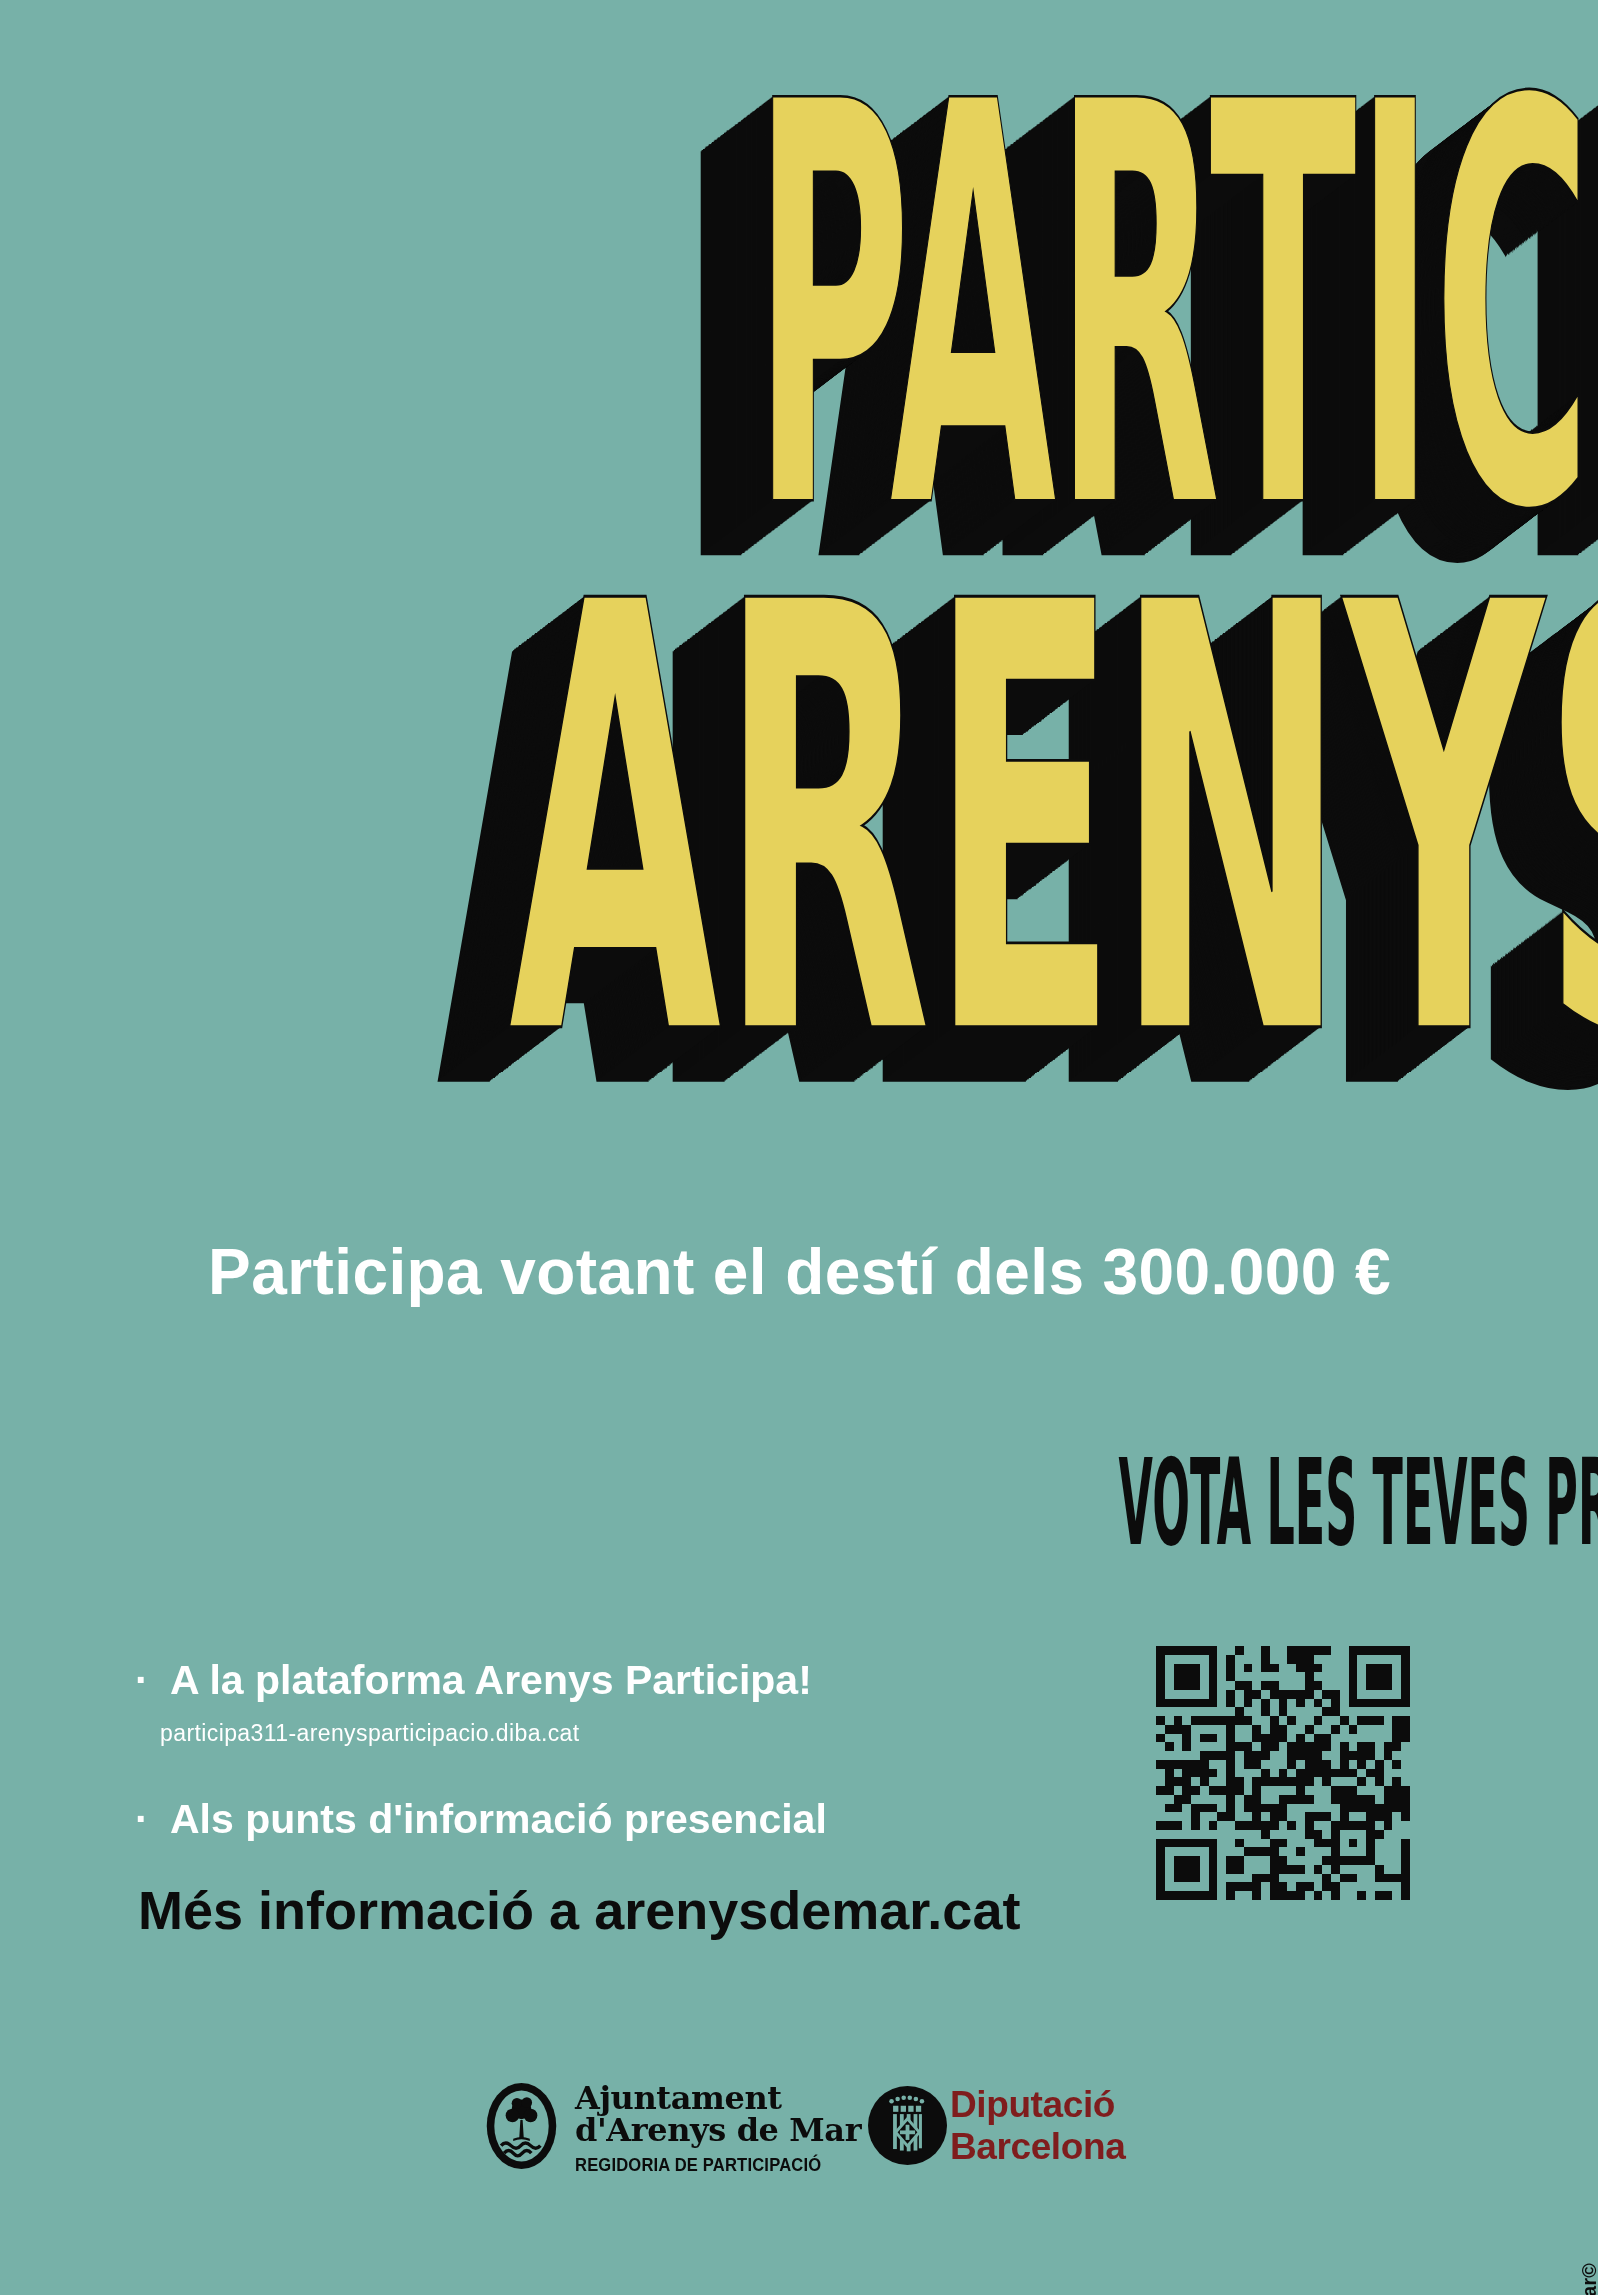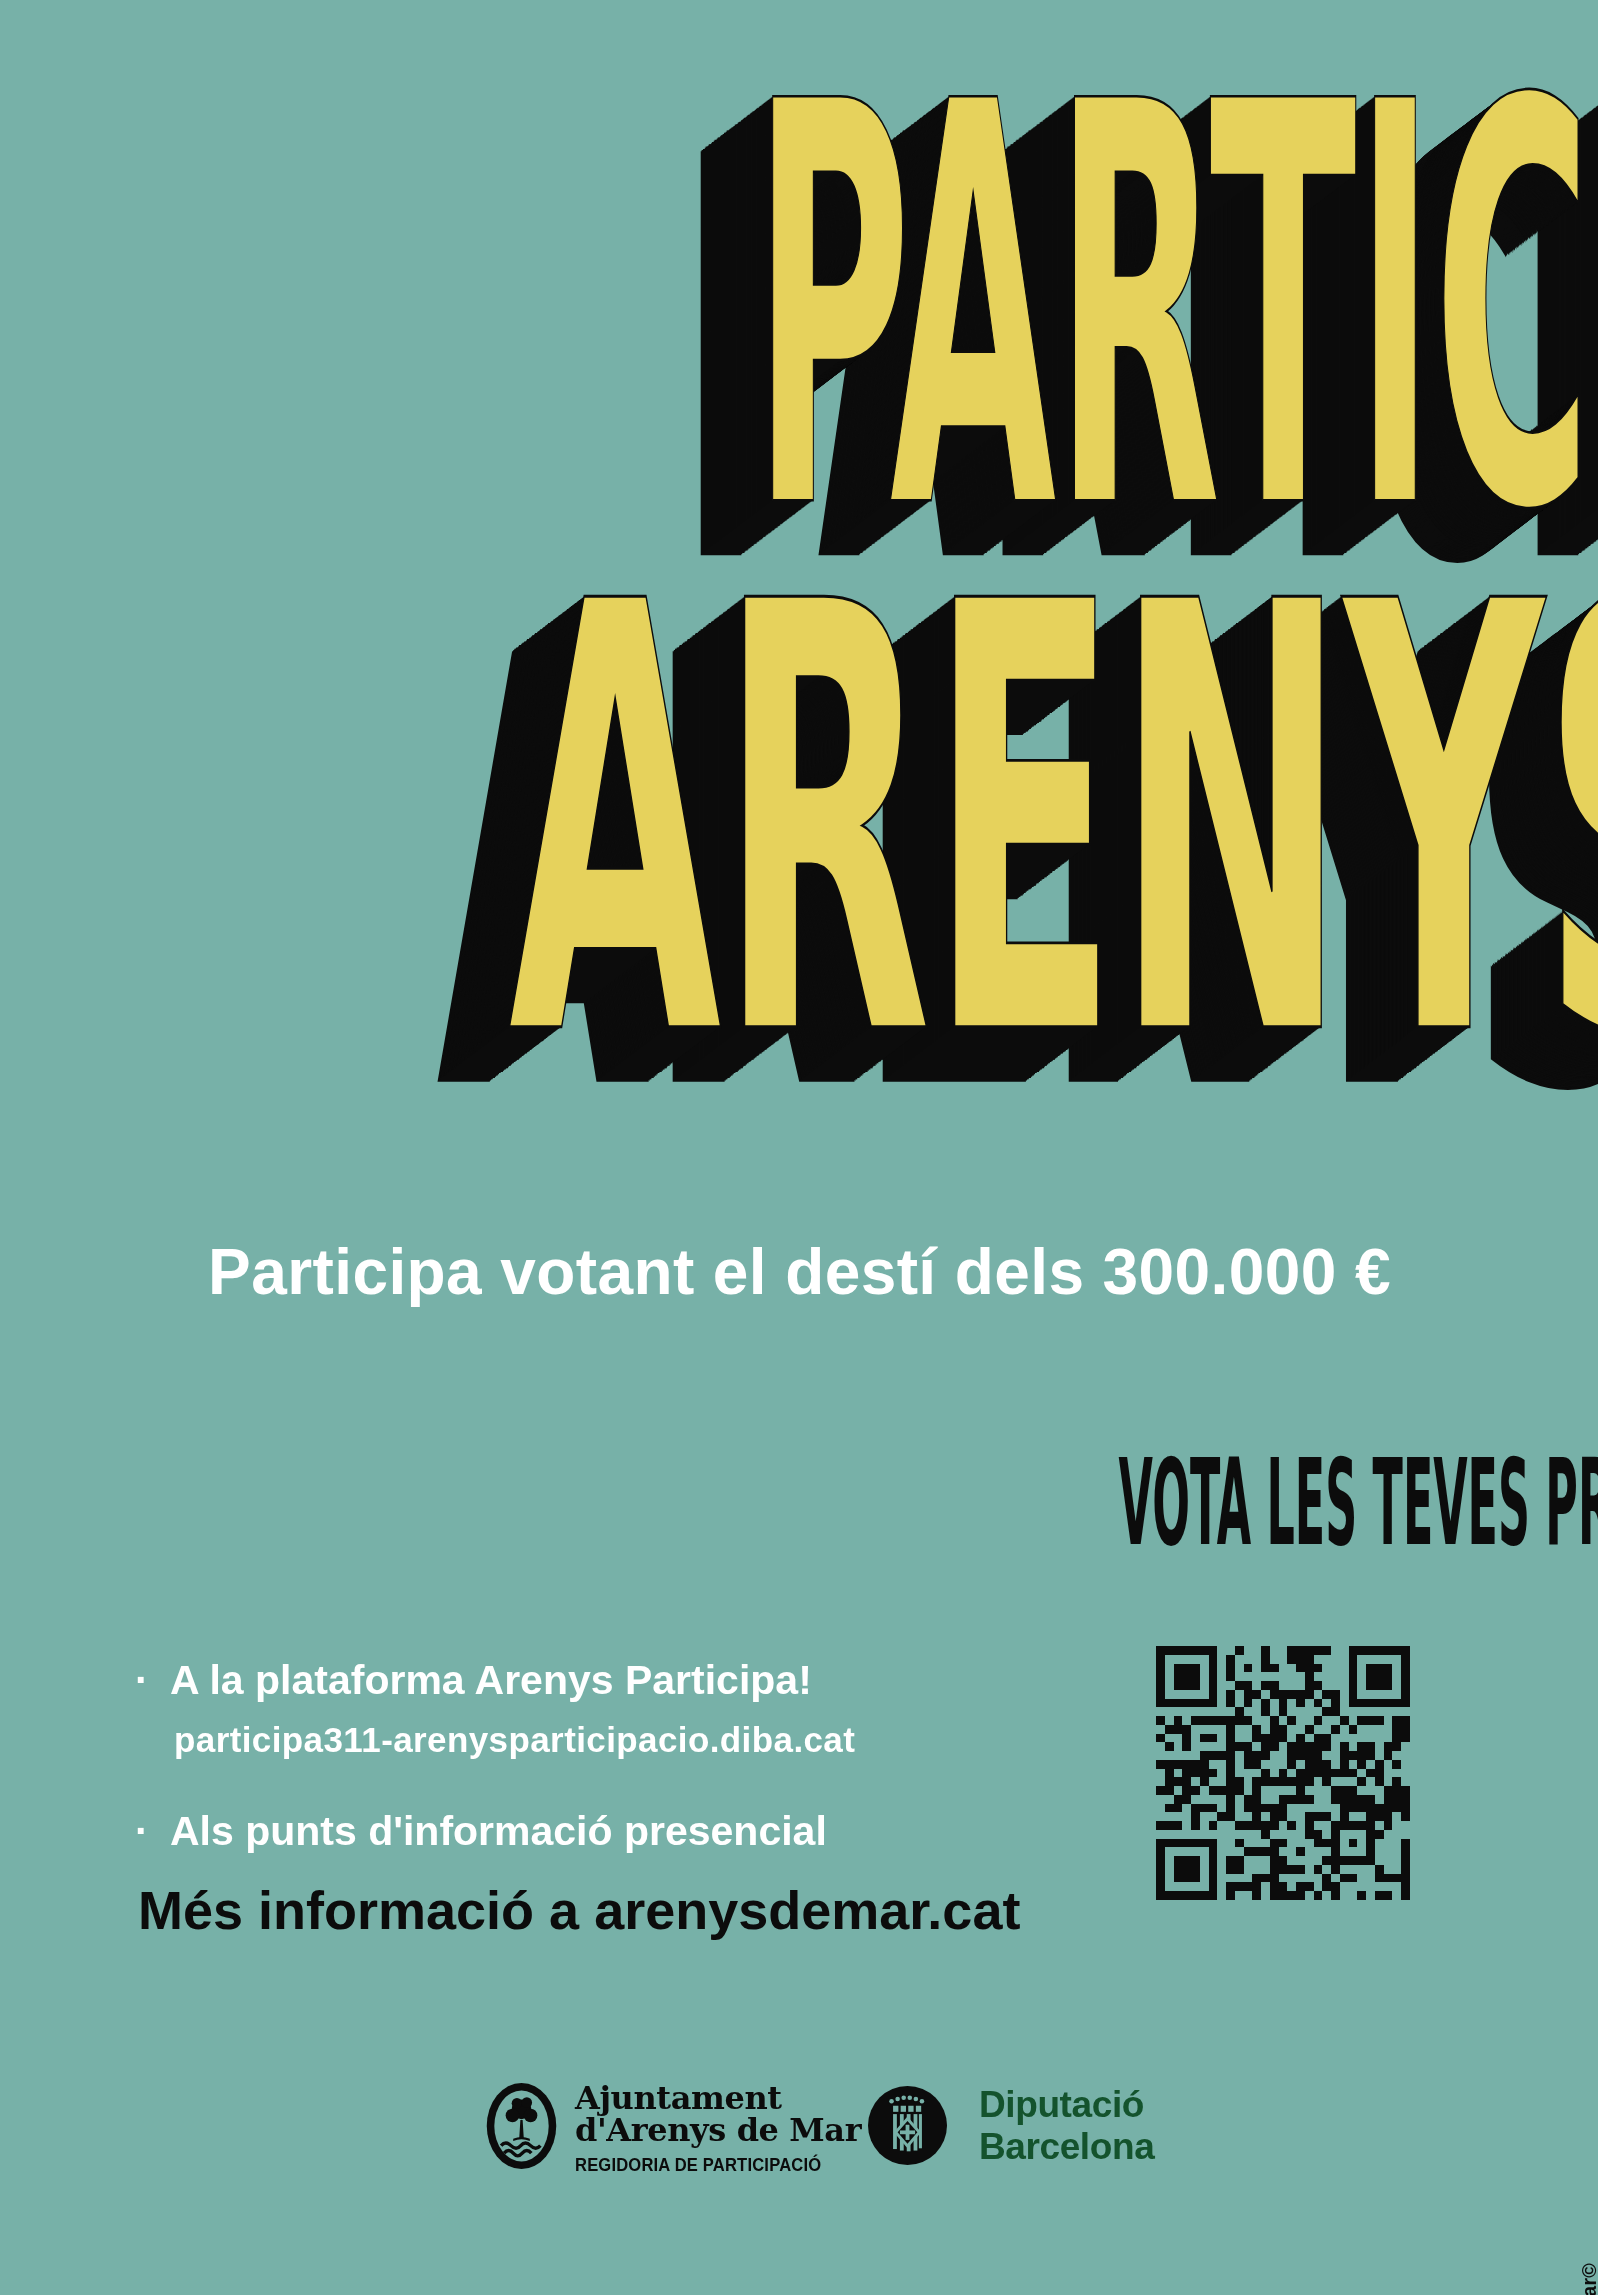--- a/index.html
+++ b/index.html
@@ -50,22 +50,22 @@
     font-weight:bold;
     font-size:120px;
     color:#0c0c0c;
     transform:scale(0.37,1.0);
   }
   
   .bullets{position:absolute;left:135px;top:1660px;width:983px;color:#ffffff;}
   .bullet-row{font-weight:bold;font-size:41px;line-height:1;white-space:nowrap;}
   .bullet-dot{display:inline-block;width:35px;text-align:left;font-weight:bold;}
   .bullet-url{
-    font-weight:bold;font-size:35px;line-height:1;
-    margin:21px 0 0 39px;letter-spacing:0.4px;white-space:nowrap;
+    font-weight:normal;font-size:23px;line-height:1;
+    margin:21px 0 0 25px;letter-spacing:0.4px;white-space:nowrap;
   }
   .bullet-gap{height:54px;}
   .more-info{
     position:absolute;left:138px;top:1883px;
     color:#0c0c0c;font-weight:bold;font-size:54px;line-height:1;white-space:nowrap;
   }
   
   .qr{position:absolute;left:1156px;top:1646px;width:254px;height:254px;}
   .qr svg{display:block;width:254px;height:254px;shape-rendering:crispEdges;}
   
@@ -78,21 +78,21 @@
     font-size:32px;line-height:1.0;letter-spacing:-0.4px;
   }
   .aj-sub{
     margin-top:9px;
     font-weight:bold;font-size:18px;letter-spacing:0.2px;
     transform:scaleX(0.92);transform-origin:left center;white-space:nowrap;
   }
   .logo-dip{position:absolute;left:868px;top:6.8px;display:flex;align-items:center;}
   .dip-badge{width:79px;height:79px;flex:0 0 auto;}
   .dip-text{
-    margin-left:32px;color:#14532d;
+    margin-left:3px;color:#7f1d1d;
     font-weight:bold;font-size:37px;line-height:1.14;letter-spacing:-0.4px;
   }
   
   .credit{
     position:absolute;right:21px;top:2263px;
     transform:rotate(-90deg);transform-origin:top right;
     white-space:nowrap;
     color:#0c0c0c;font-weight:bold;font-size:19.7px;letter-spacing:0.2px;
   }
 </style>

